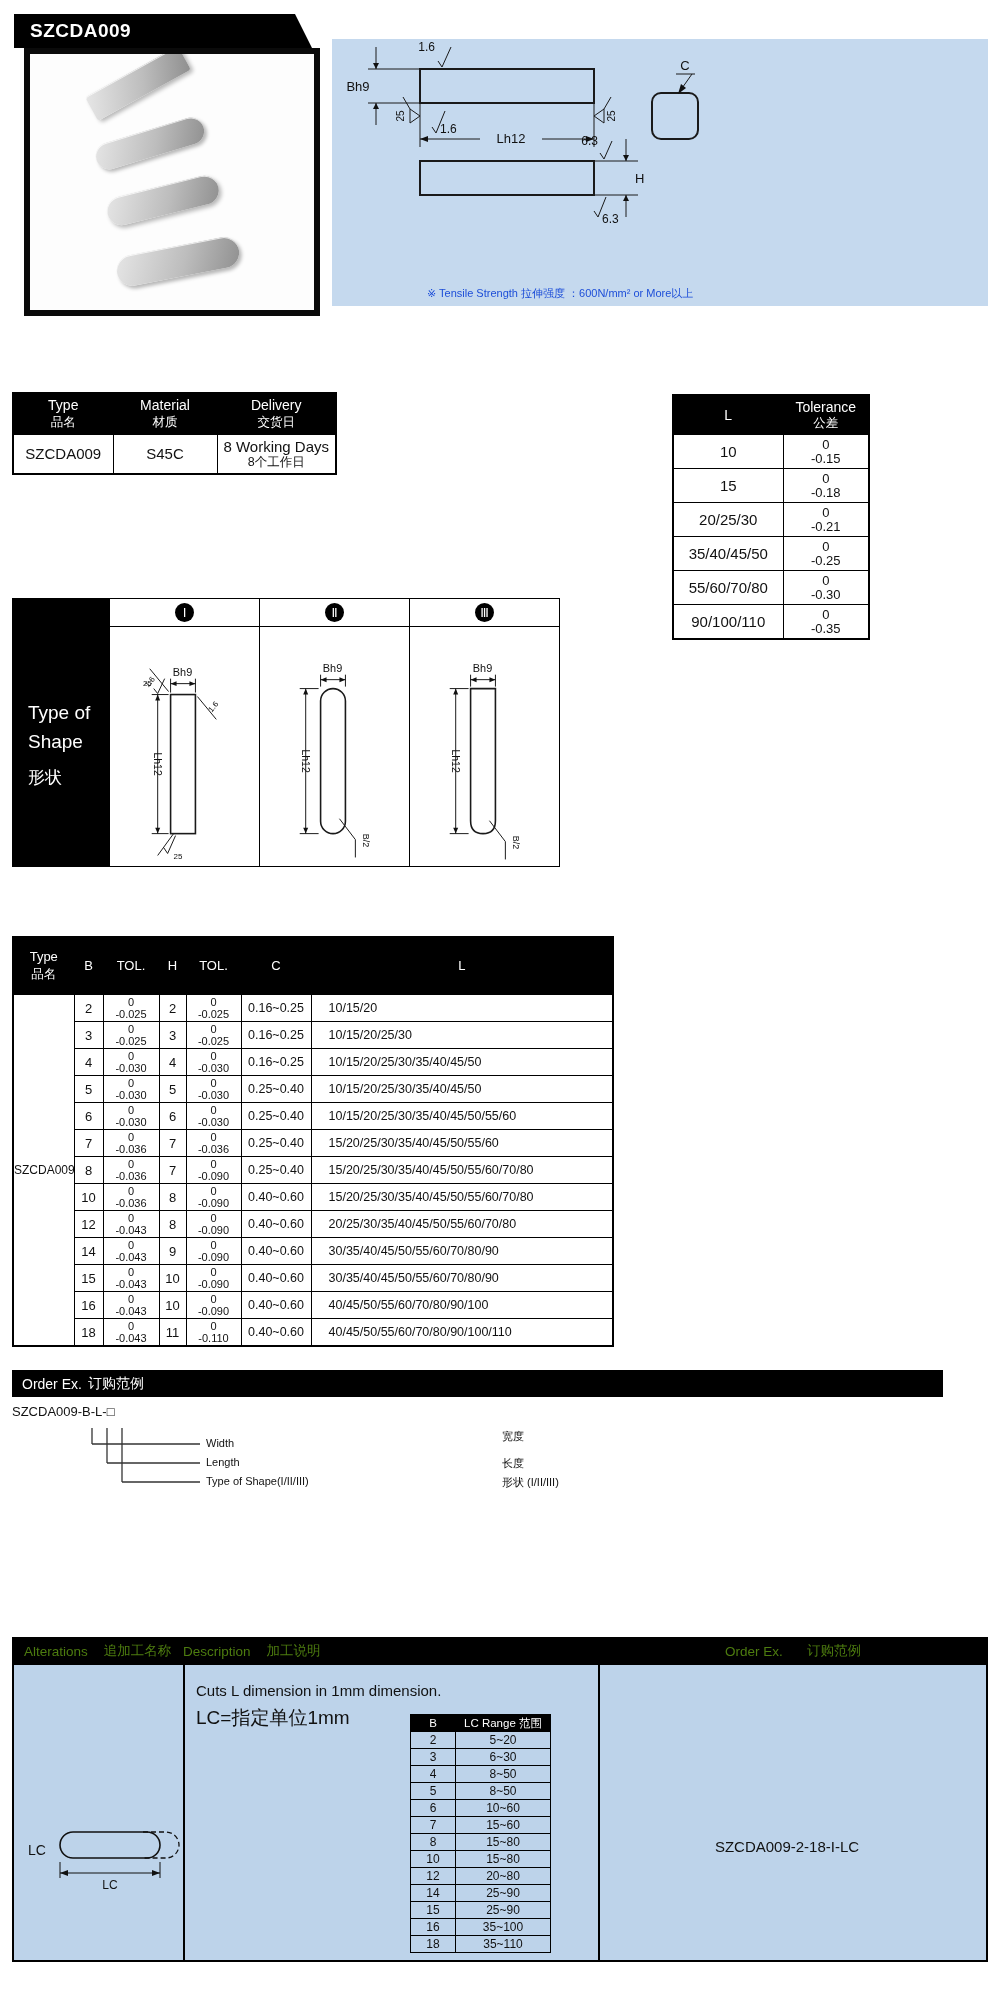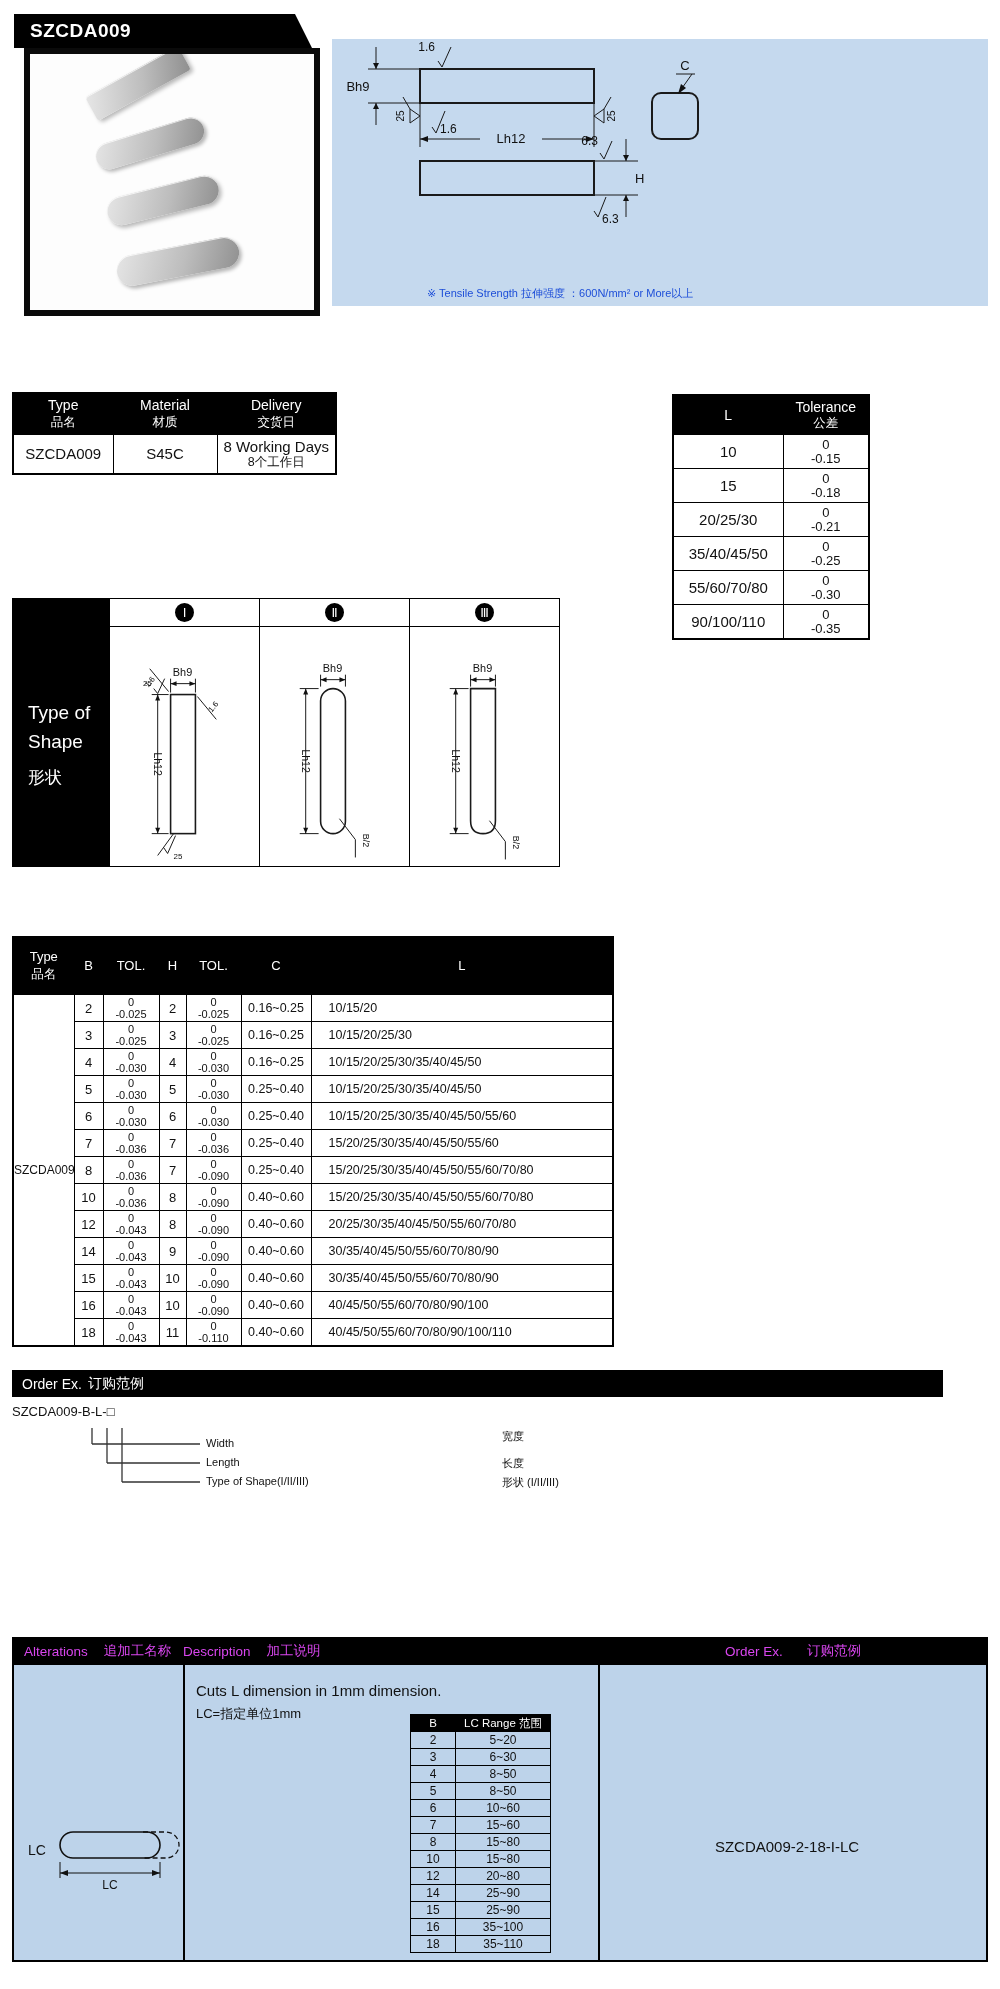--- a/index.html
+++ b/index.html
@@ -70,29 +70,29 @@
 
   
   .order-bar{left:12px;top:1370px;width:931px;height:27px;background:#000;color:#fff;
     display:flex;align-items:center;padding-left:10px;box-sizing:border-box;font-size:14px;}
   .order-bar span{margin-right:6px;}
   .order-code{left:12px;top:1404px;font-size:13px;}
   .order-item{font-size:11px;white-space:nowrap;}
 
   
   .alt-box{left:12px;top:1637px;width:976px;height:325px;border:2px solid #000;box-sizing:border-box;background:#bdd3ea;}
-  .alt-head{left:12px;top:1637px;width:976px;height:28px;background:#000;color:#d946ef;
+  .alt-head{left:12px;top:1637px;width:976px;height:28px;background:#000;color:#4d7c0f;
     display:flex;box-sizing:border-box;font-size:13.5px;}
   .alt-head .c1{width:171px;display:flex;align-items:center;padding-left:12px;box-sizing:border-box;gap:16px;}
   .alt-head .c2{width:415px;display:flex;align-items:center;justify-content:flex-start;gap:16px;}
   .alt-head .c3{width:390px;display:flex;align-items:center;justify-content:center;gap:24px;}
   .alt-div{width:1.5px;background:#000;top:1665px;height:295px;}
   .lc-name{left:28px;top:1842px;font-size:14px;}
   .alt-desc1{left:196px;top:1682px;font-size:15px;}
-  .alt-desc2{left:196px;top:1705px;font-size:13px;}
+  .alt-desc2{left:196px;top:1705px;font-size:19px;}
   .lc-table{left:410px;top:1714px;}
   .lc-table table{width:140px;}
   .lc-table th{height:16px;font-size:11.5px;}
   .lc-table td{height:16px;font-size:12px;}
   .lc-table{border:0;}
   .alt-order-ex{left:598px;top:1838px;width:378px;text-align:center;font-size:15px;}
 </style>
 </head>
 <body>
 

